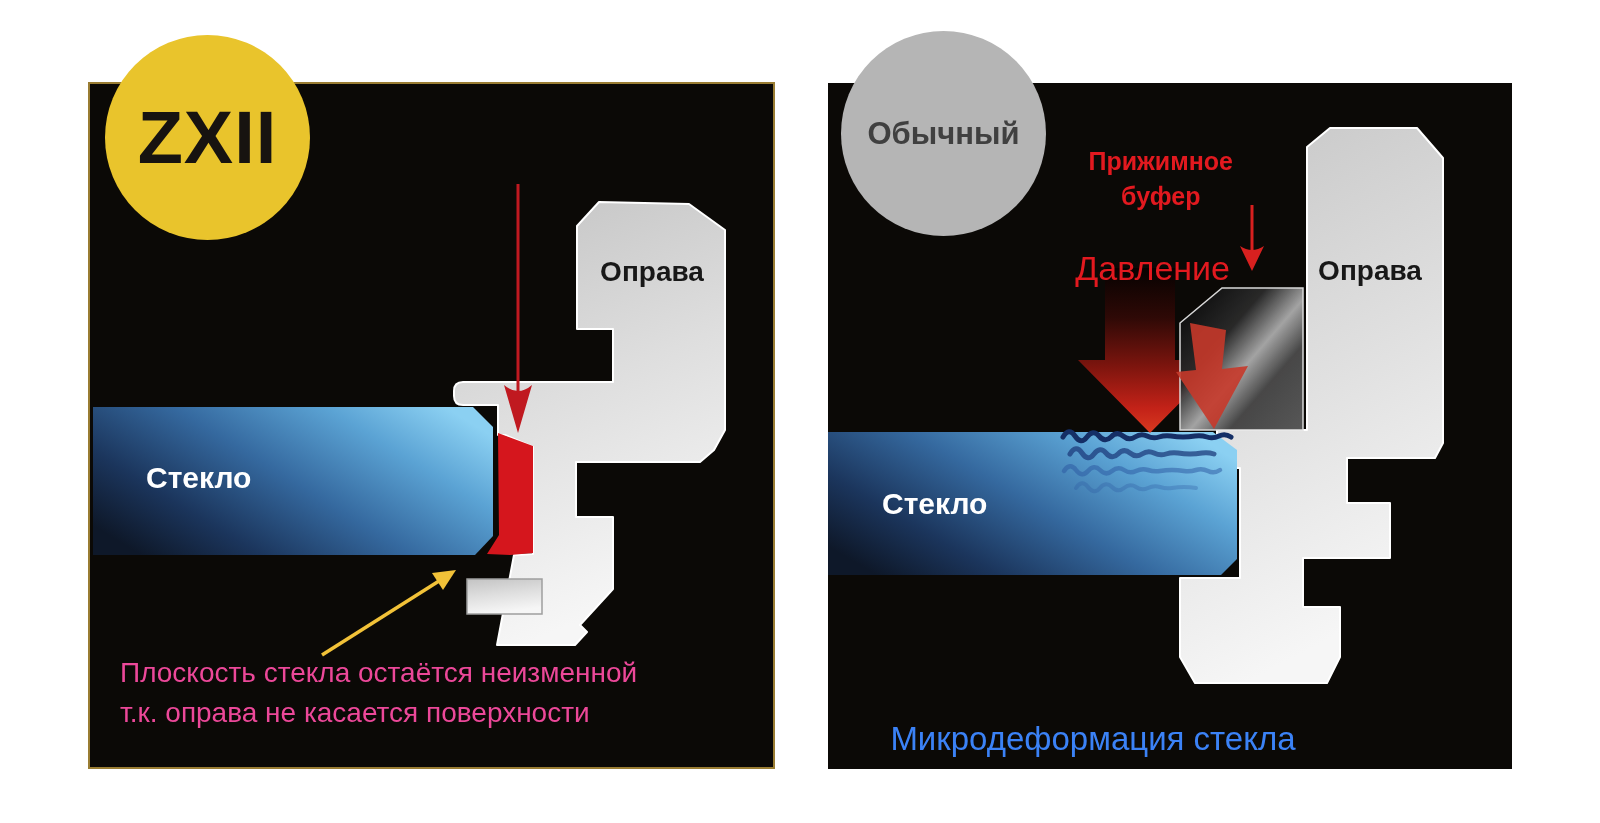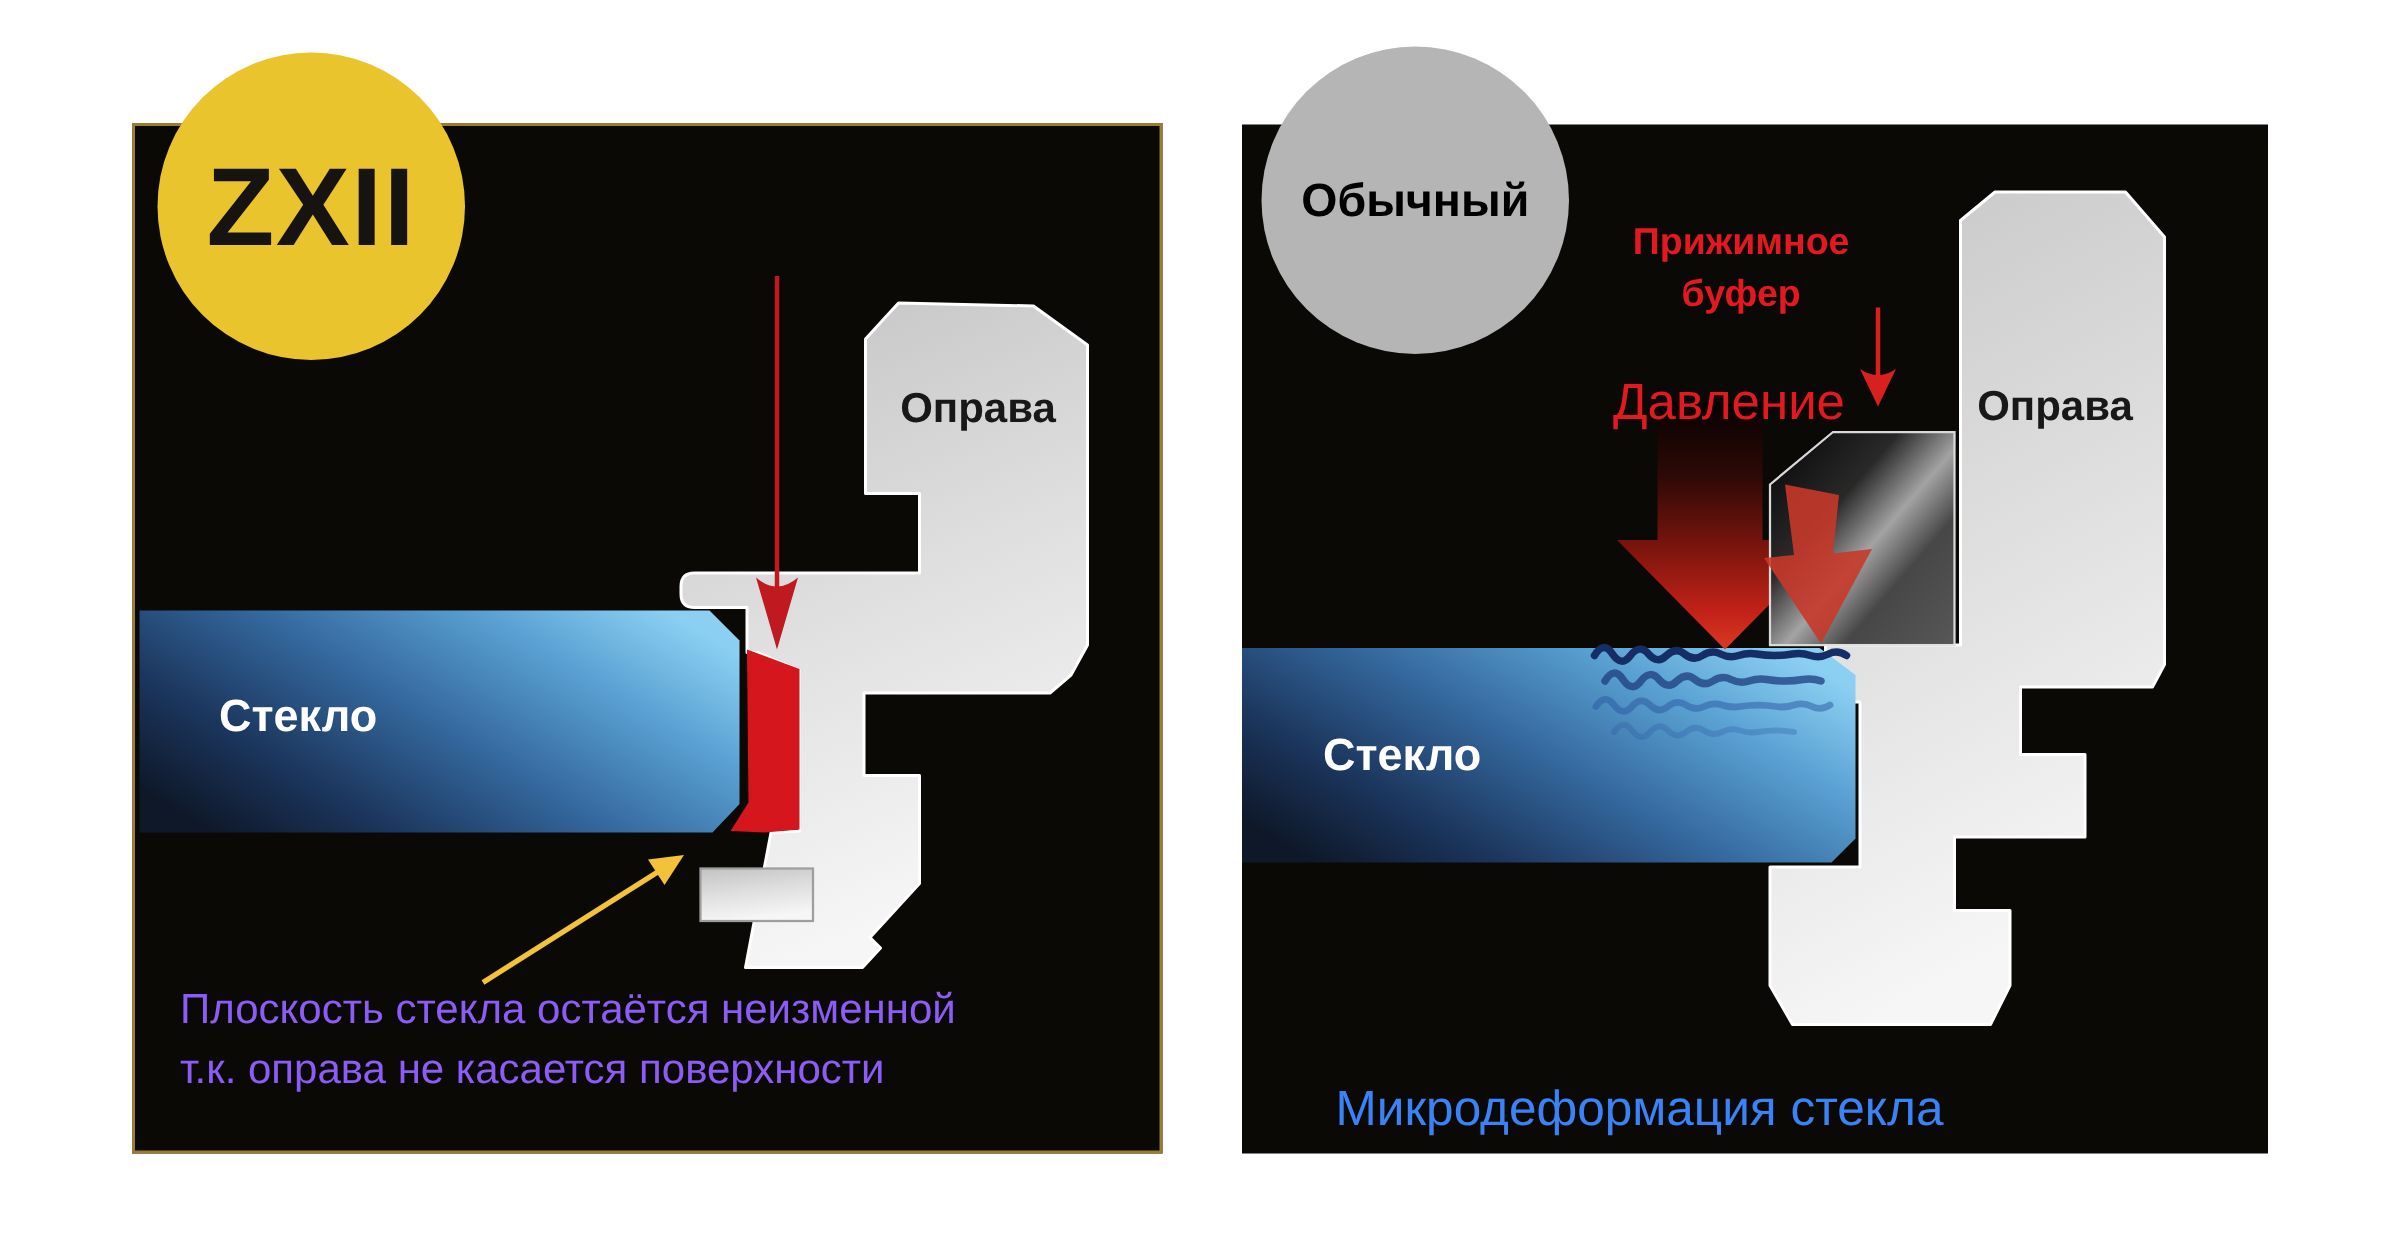--- a/index.html
+++ b/index.html
@@ -7,28 +7,28 @@
           font-family:"Liberation Sans","DejaVu Sans",sans-serif;}
   .panel{position:absolute;background:#0b0906;}
   .panel.left{left:88px;top:82px;width:687px;height:687px;border:2px solid #9a7d33;box-sizing:border-box;}
   .panel.right{left:828px;top:83px;width:684px;height:686px;}
   .layer{position:absolute;left:0;top:0;}
   .badge{position:absolute;border-radius:50%;display:flex;flex-direction:column;
          align-items:center;justify-content:center;z-index:5;}
   .badge.zxii{left:15px;top:-49px;width:205px;height:205px;background:#e9c42c;}
   .badge.zxii .t{font-size:74px;font-weight:900;color:#171310;letter-spacing:1px;text-align:right;}
   .badge.gray{left:13px;top:-52px;width:205px;height:205px;background:#b5b5b5;}
-  .badge.gray .t{font-size:31px;font-weight:bold;color:#000000;line-height:42px;text-align:center;}
+  .badge.gray .t{font-size:31px;font-weight:bold;color:#404040;line-height:42px;text-align:center;}
   .lbl{position:absolute;white-space:nowrap;z-index:4;}
   .lbl.red{color:#e2191f;font-weight:bold;}
   .lbl.buffer{left:431px;top:50px;font-size:30px;transform:translateX(-50%);}
   .lbl.frame-l{left:562px;top:172px;font-size:28px;font-weight:bold;color:#181818;transform:translateX(-50%);}
   .lbl.glass-l{left:56px;top:377px;font-size:30px;font-weight:bold;color:#ffffff;}
   .caption-l{position:absolute;left:30px;top:569px;font-size:28px;line-height:40px;
-             color:#8b5cf6;white-space:nowrap;z-index:4;}
+             color:#ec4899;white-space:nowrap;z-index:4;}
   .lbl.ring{right:279px;top:61px;font-size:25px;line-height:35px;text-align:center;}
   .lbl.pressure{right:282px;top:166px;font-size:34px;font-weight:400;}
   .lbl.frame-r{left:542px;top:172px;font-size:28px;font-weight:bold;color:#181818;transform:translateX(-50%);}
   .lbl.glass-r{left:54px;top:404px;font-size:30px;font-weight:bold;color:#ffffff;}
   .caption-r{position:absolute;left:265px;top:637px;font-size:33px;color:#3b82f6;
              transform:translateX(-50%);white-space:nowrap;z-index:4;}
 </style>
 </head>
 <body>
 

